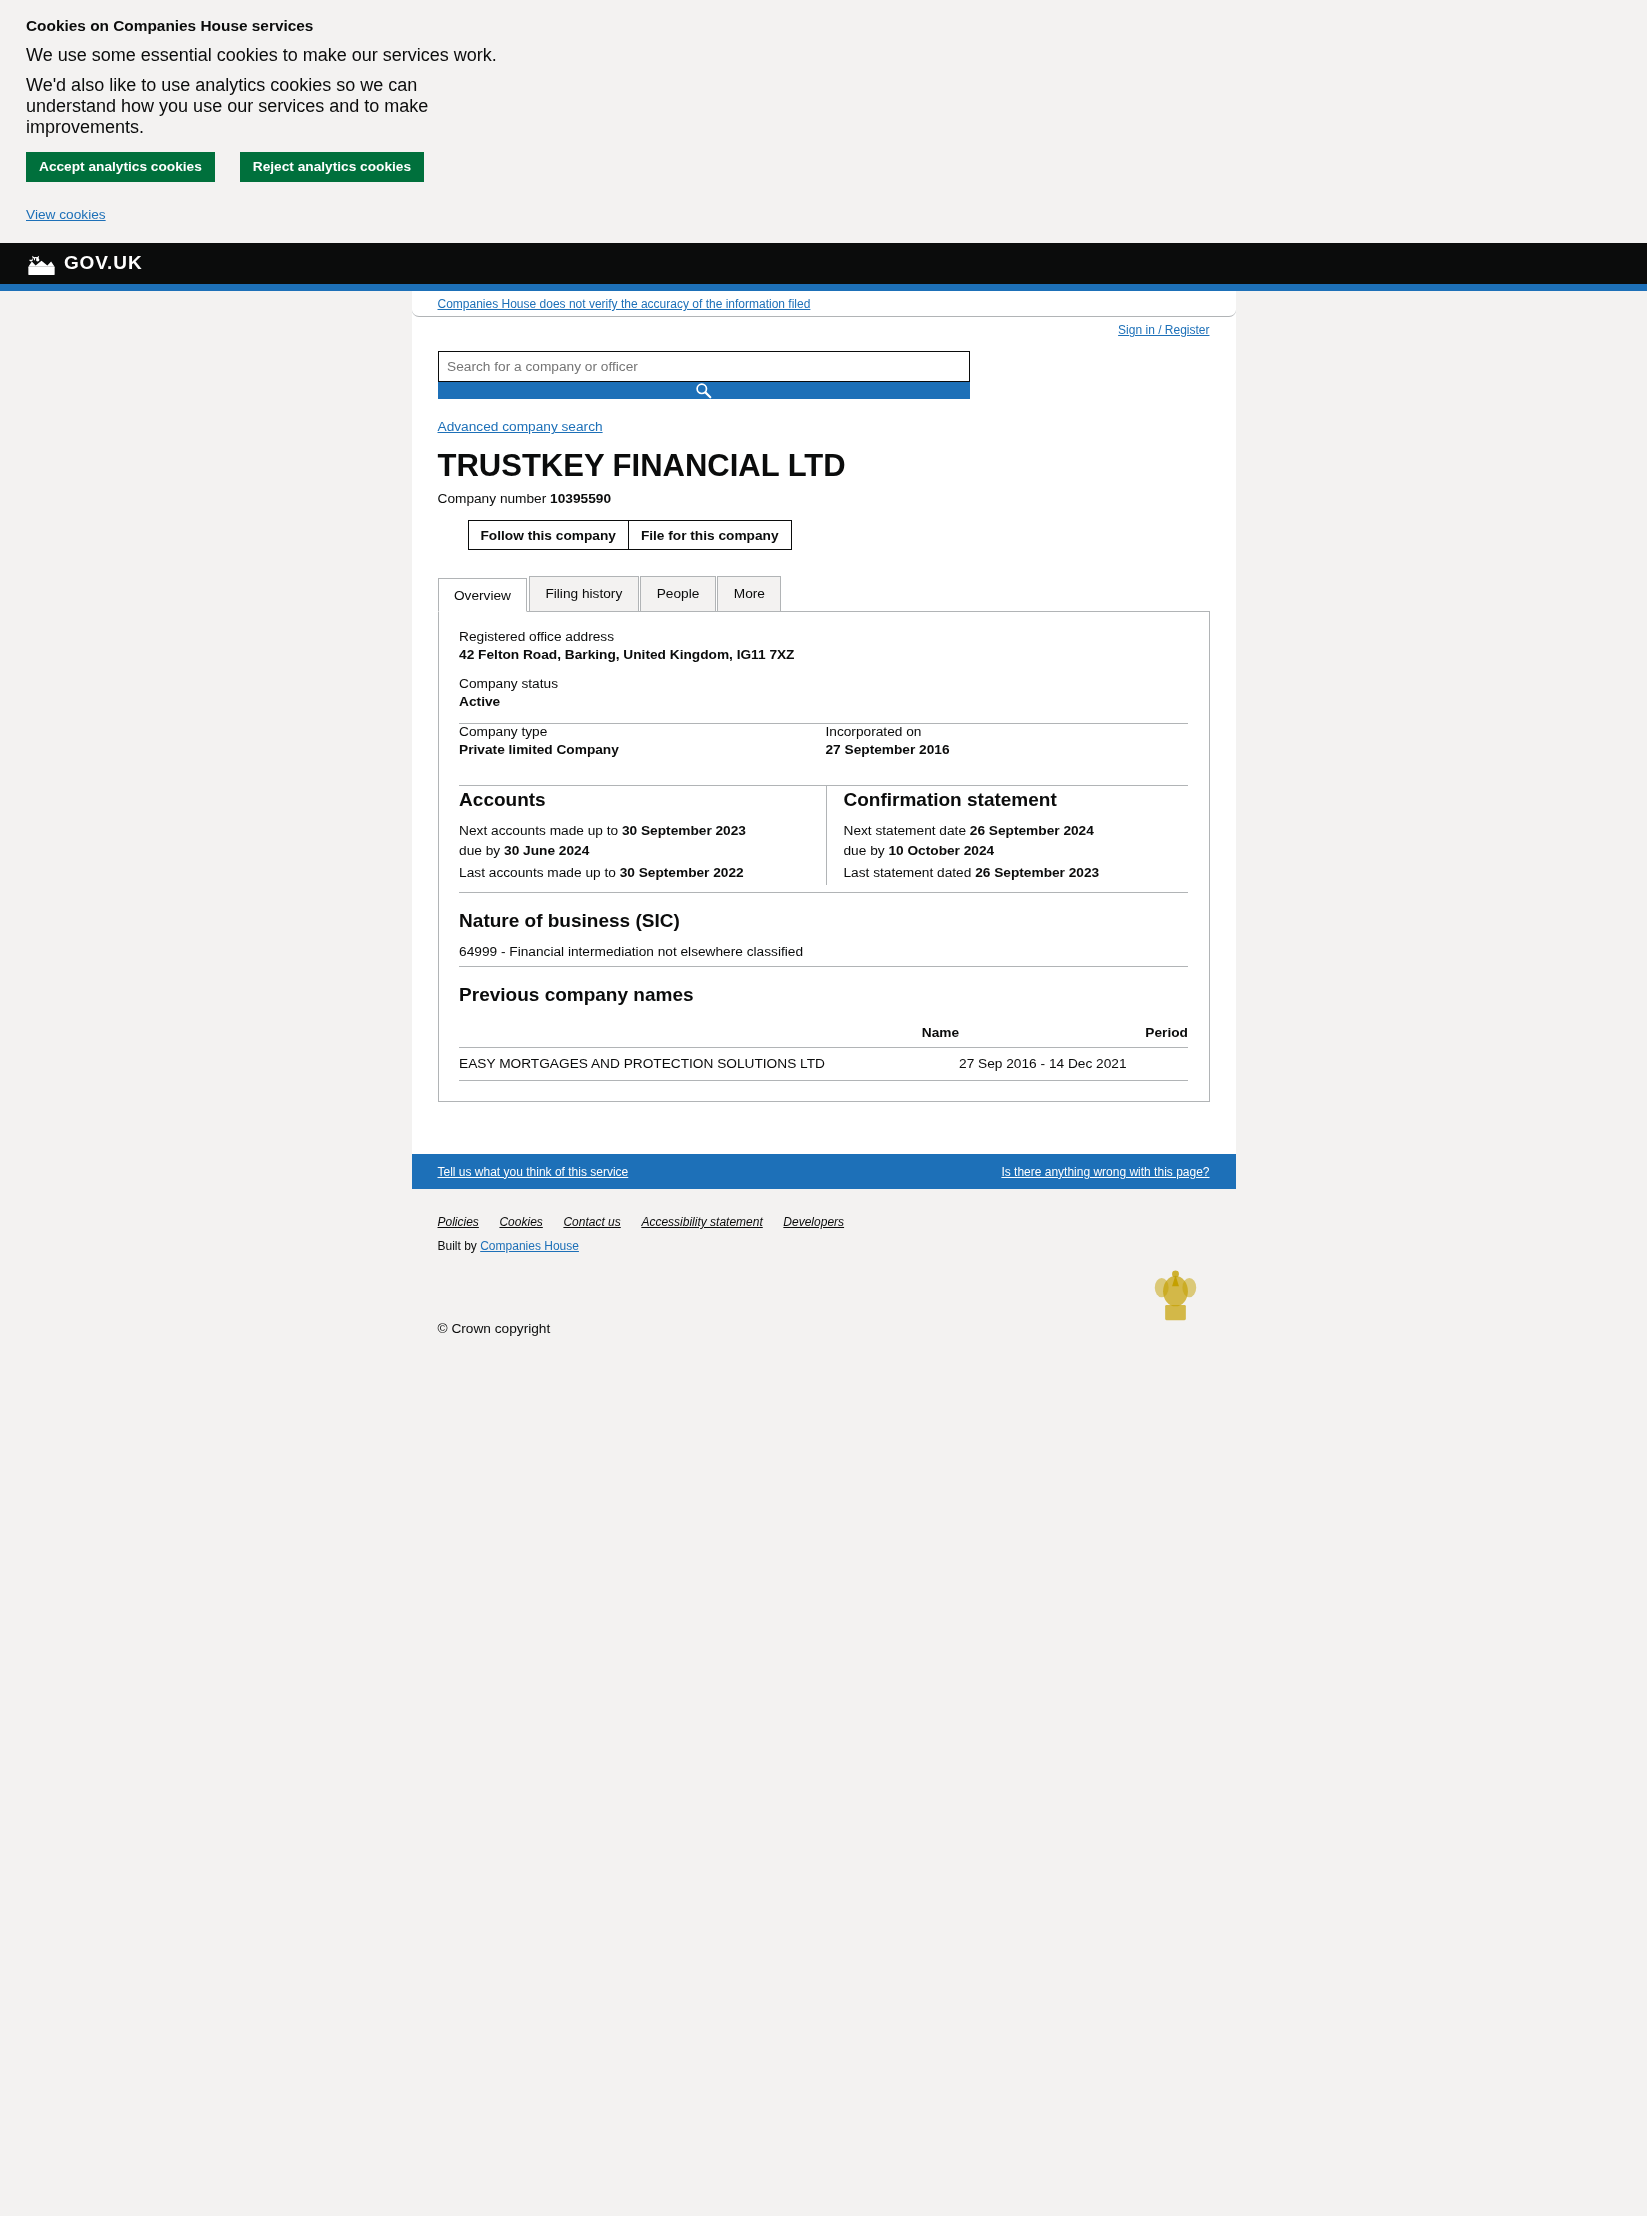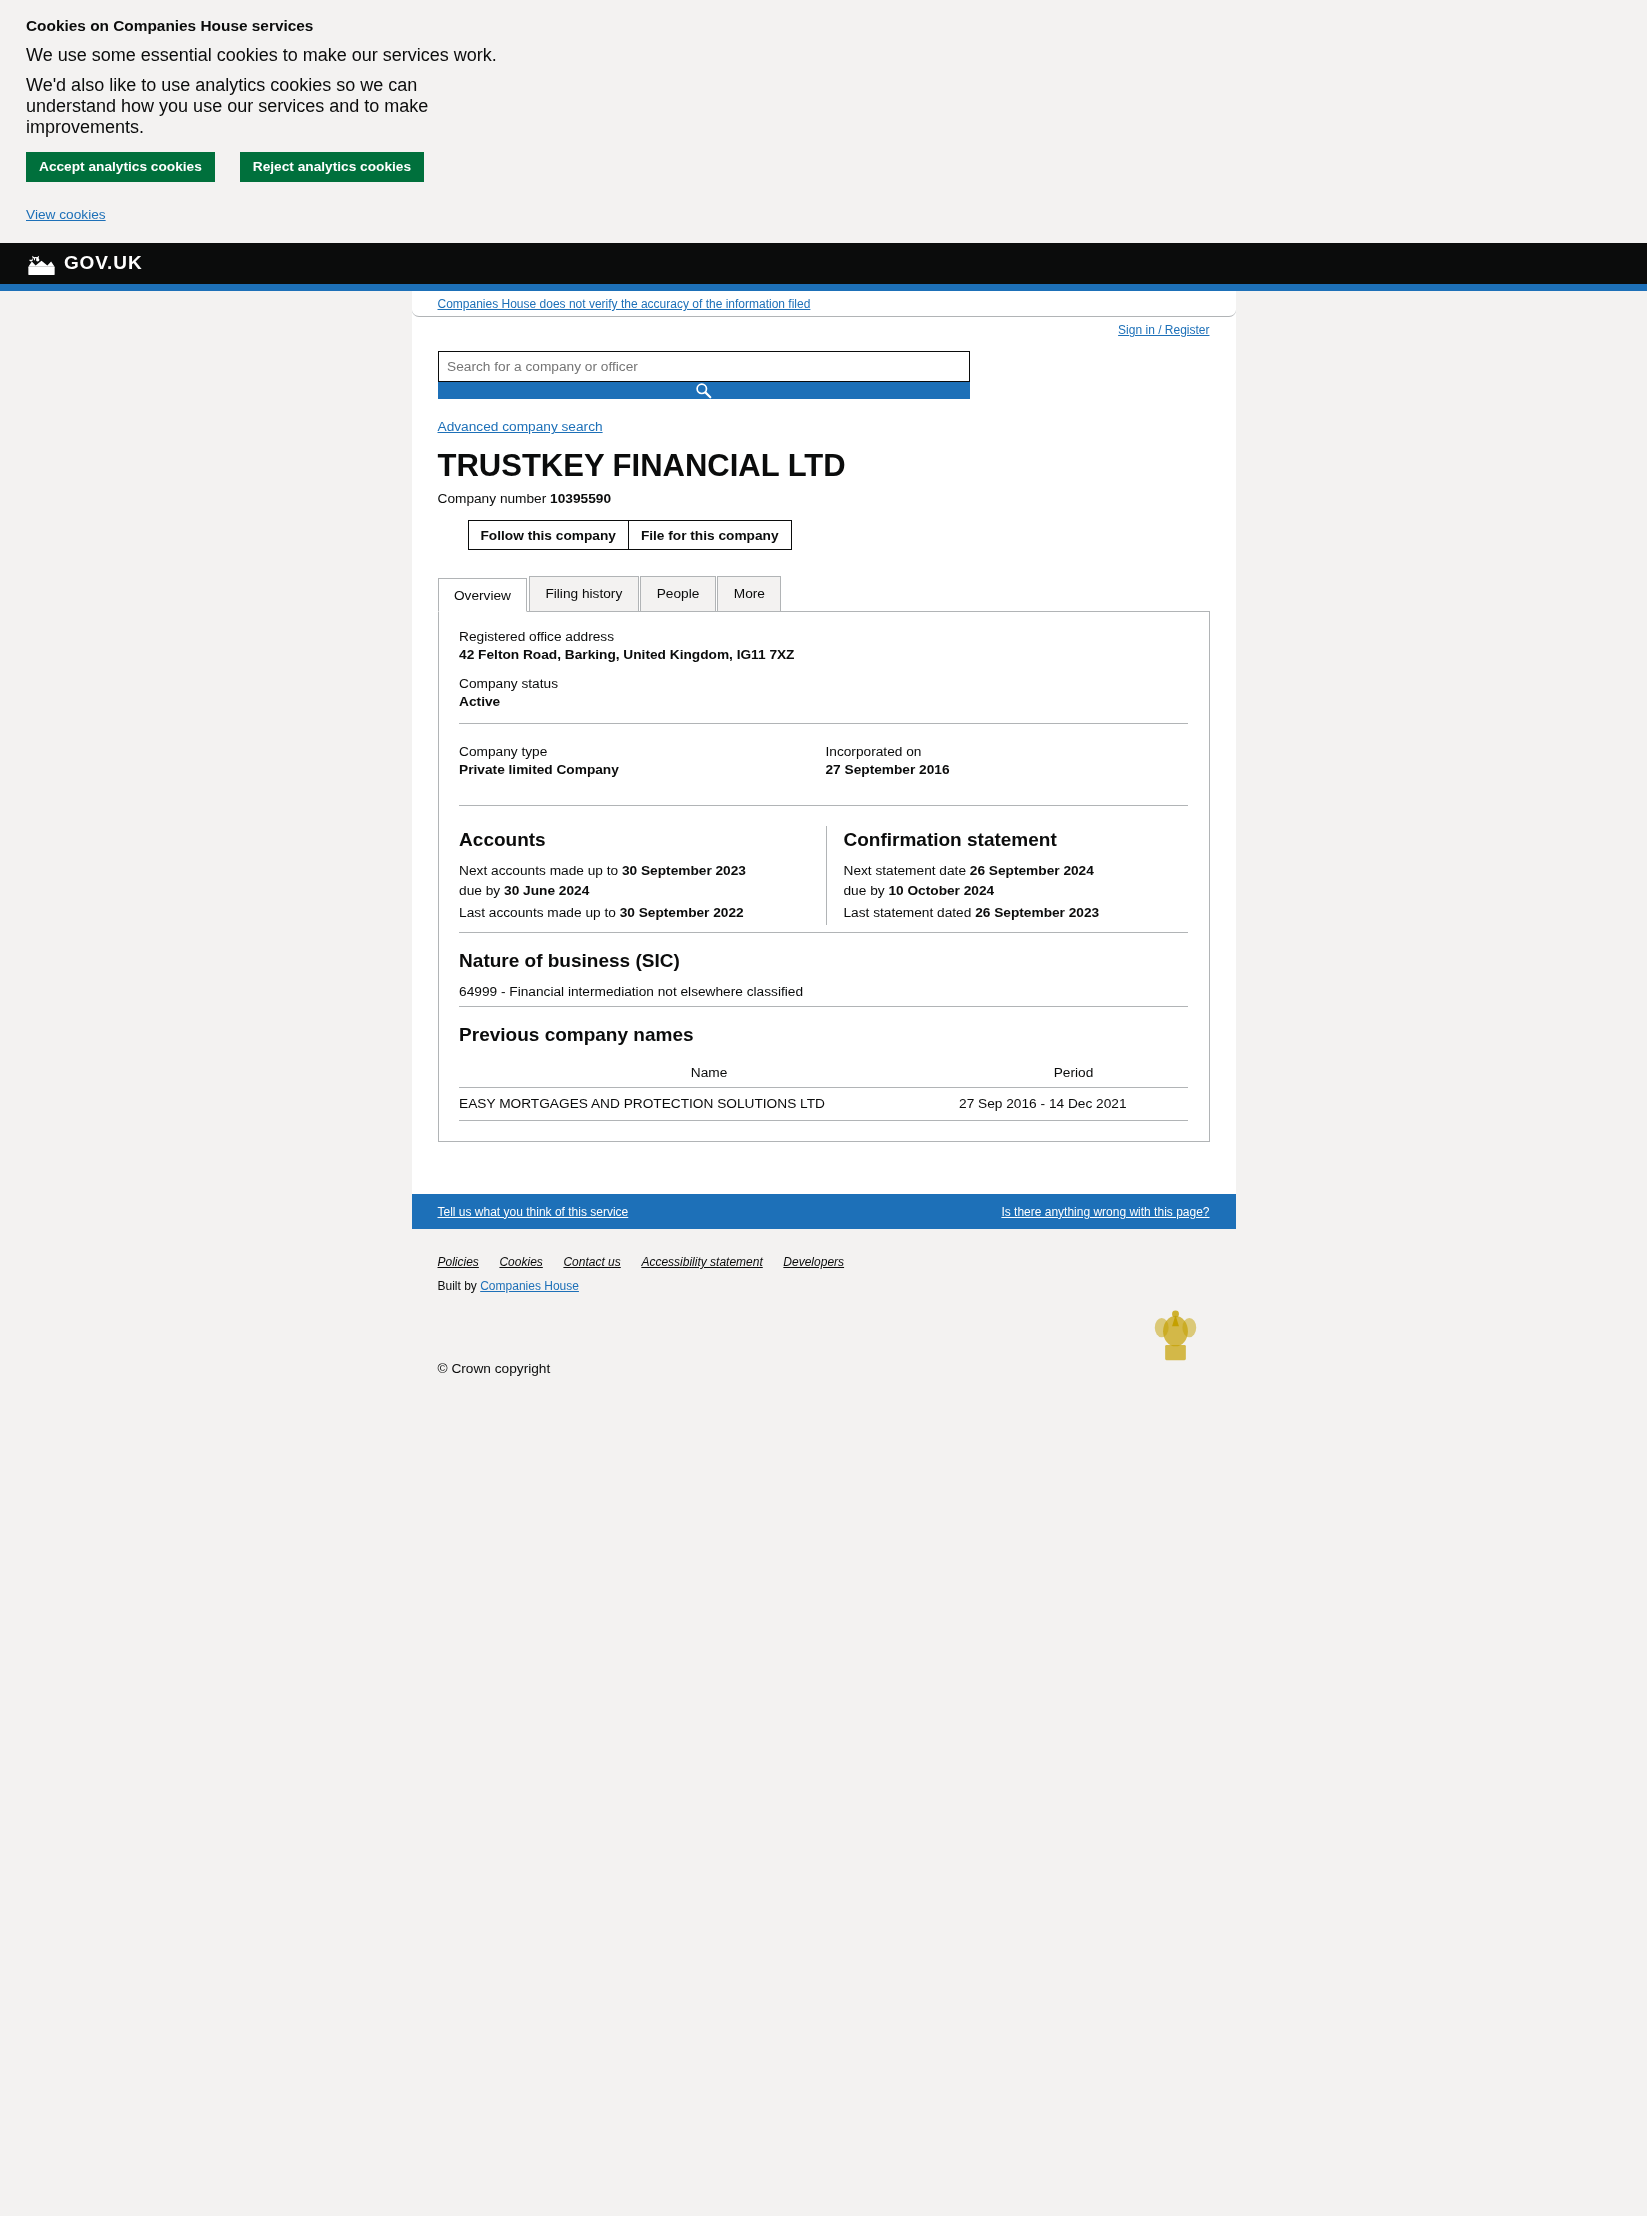--- a/index.html
+++ b/index.html
@@ -258,21 +258,21 @@
       font-weight: 700;
       color: #0b0c0c;
       margin-bottom: 13.7px;
     }
     .two-col {
       display: grid;
       grid-template-columns: 1fr 1fr;
       gap: 4px;
       border-top: 0.9px solid #b1b4b6;
       margin-top: 6.9px;
-      padding-top: 20px;
+      padding-top: 0;
     }
     .section-heading {
       font-size: 19px;
       font-weight: 700;
       margin-bottom: 12px;
       margin-top: 3.4px;
     }
     .section-block {
       border-top: 0.9px solid #b1b4b6;
       padding-top: 13.7px;
@@ -294,22 +294,22 @@
       font-weight: 700;
     }
 
     
     .prev-names-table {
       width: 100%;
       border-collapse: collapse;
       font-size: 13.7px;
     }
     .prev-names-table th {
-      text-align: center;
-      font-weight: 400;
+      text-align: right;
+      font-weight: 700;
       padding: 6.9px 0;
       border-bottom: 0.9px solid #b1b4b6;
     }
     .prev-names-table td {
       padding: 8.6px 0;
       border-bottom: 0.9px solid #b1b4b6;
     }
 
     
     .feedback-bar {

